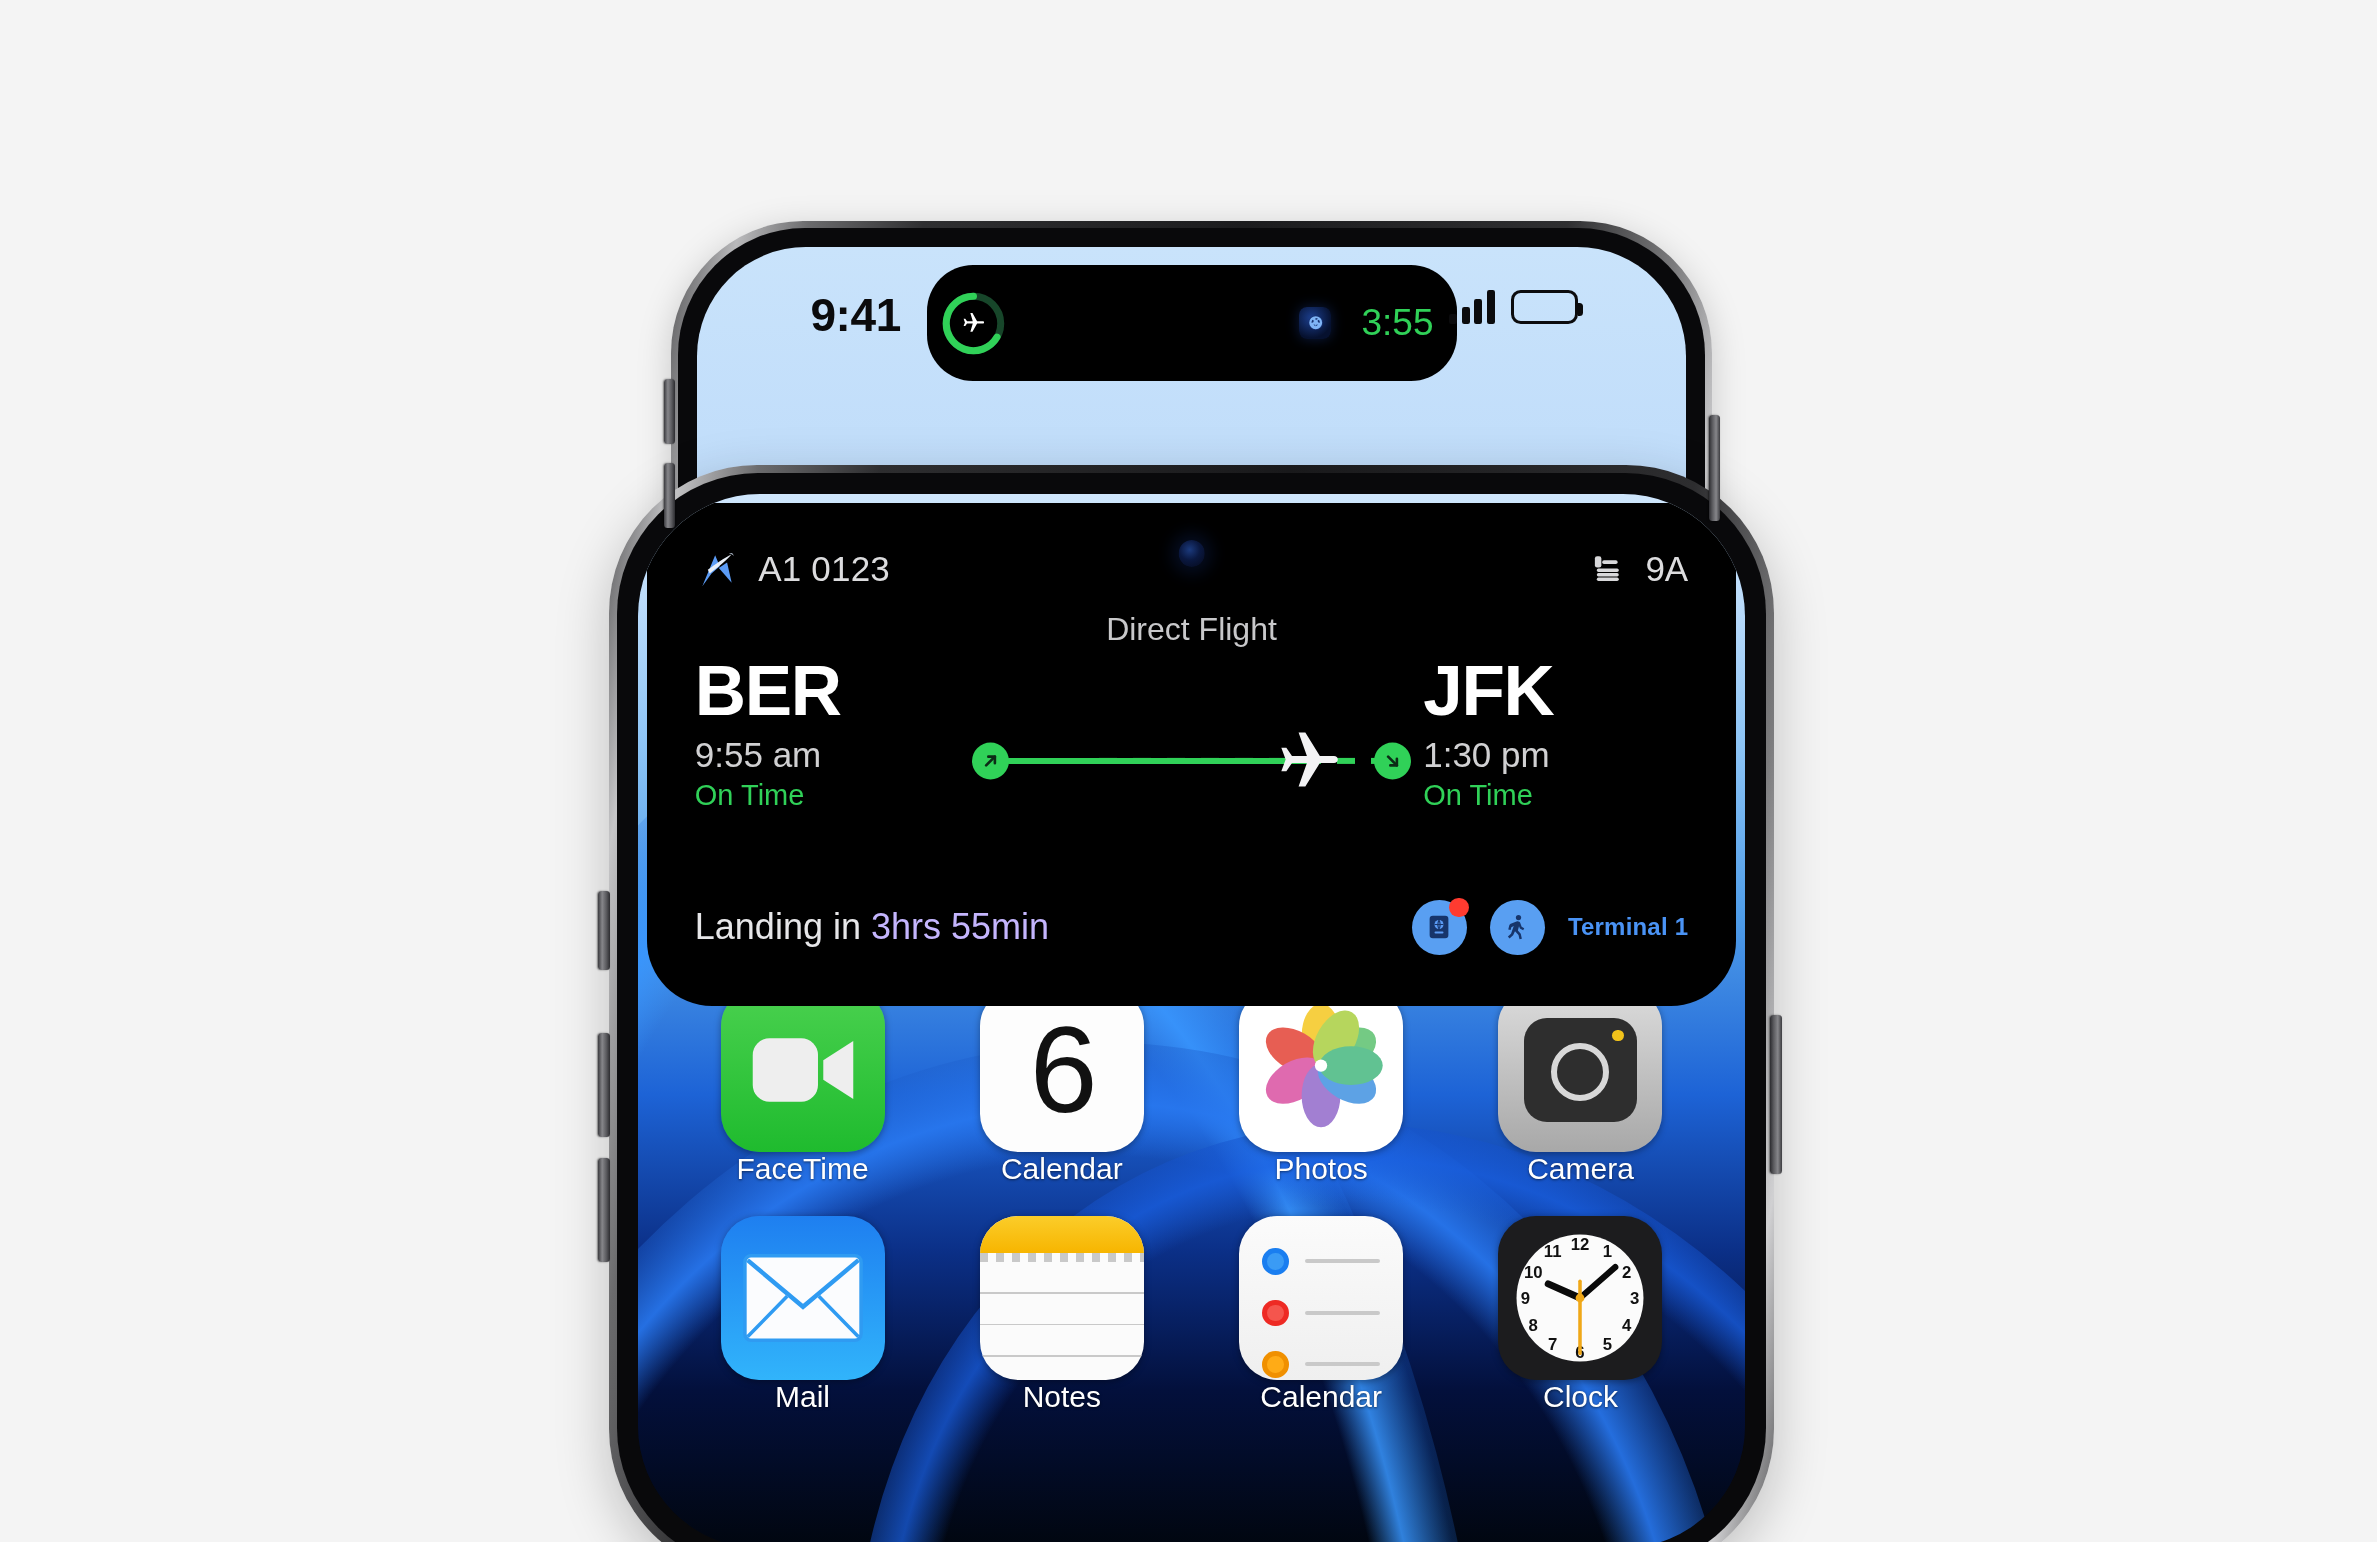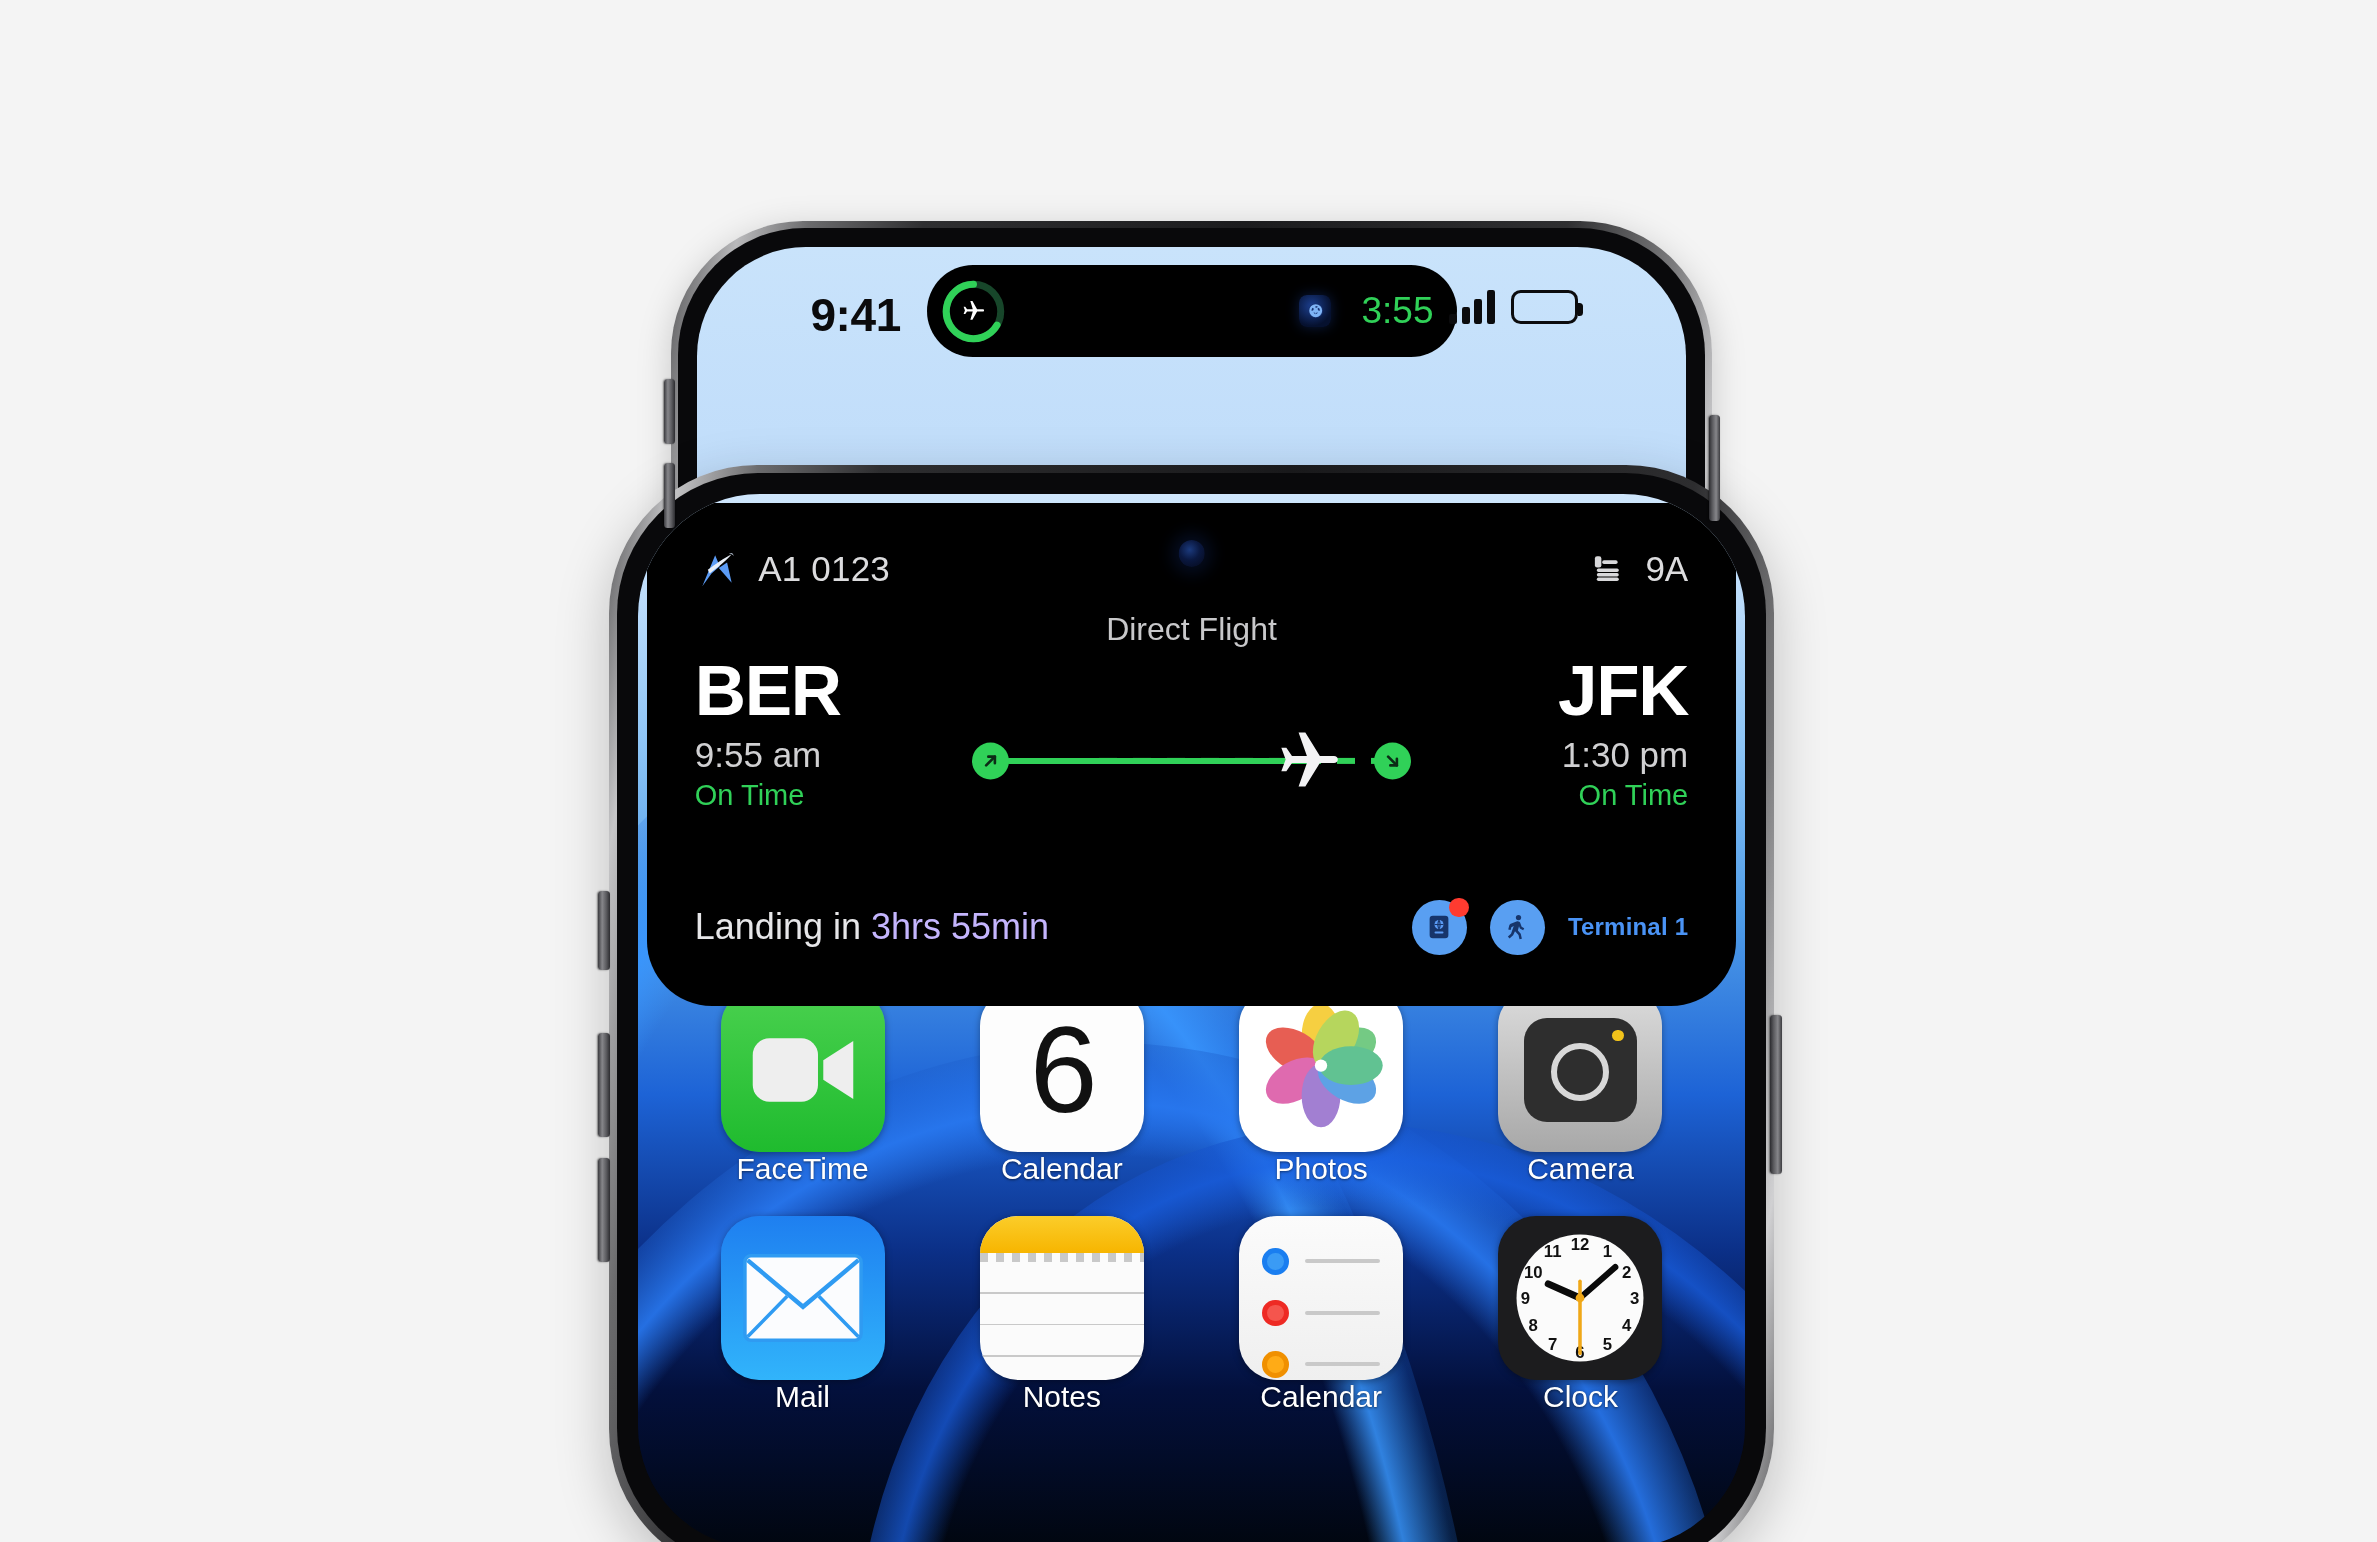--- a/index.html
+++ b/index.html
@@ -76,21 +76,21 @@
   .sw3{ width:1103px; height:1324px; left:229px; top:618px;
         background:radial-gradient(ellipse at 50% 50%, rgba(10,60,180,0) 62%, rgba(25,95,225,.75) 67%, rgba(6,30,110,.2) 75%, rgba(0,0,0,0) 82%);
         transform:rotate(-20deg); }
 
   
   .statusbar{ position:absolute; top:0; left:0; right:0; height:132px; }
   .sb-time{ position:absolute; left:113px; top:41px; font-size:46px; font-weight:700;
             color:#0b0b0d; letter-spacing:-0.4px; }
   .island{
     position:absolute; left:50%; transform:translateX(-50%); top:17.7px;
-    height:92px; border-radius:46px; background:#000;
+    height:116px; border-radius:46px; background:#000;
     display:flex; align-items:center; justify-content:space-between;
     padding:0 23px 0 14px; width:530px;
   }
   .island-left{ display:flex; align-items:center; }
   .ring{ position:relative; width:65px; height:65px; }
   .ring svg{ display:block; }
   .ring .plane-min{ position:absolute; left:50%; top:50%; transform:translate(-50%,-50%); }
   .island-right{ display:flex; align-items:center; gap:30px; }
   .island-appicon{ width:32px; height:32px; border-radius:8px;
        background:radial-gradient(circle at 40% 35%, #1c3f8f, #06112f 70%);
@@ -121,21 +121,21 @@
   .la-head{ display:flex; align-items:center; justify-content:space-between; height:55px; }
   .la-airline{ display:flex; align-items:center; gap:19.4px; }
   .la-flightno{ font-size:35px; color:#dcdcde; font-weight:400; letter-spacing:0.2px; }
   .la-seat{ display:flex; align-items:center; gap:16px; }
   .la-seatno{ font-size:35px; color:#dcdcde; font-weight:400; }
 
   .la-direct{ text-align:center; font-size:32px; color:#c8c8ca; margin-top:14px; font-weight:400; }
 
   .la-route{ display:flex; align-items:flex-start; margin-top:5.3px;gap:12px; }
   .la-side{ width:265px; }
-  .la-side.right{ text-align:right; }
+  .la-side.right{ text-align:left; }
   .la-code{ font-size:71px; font-weight:700; color:#fff; letter-spacing:-1.3px; line-height:1.08; }
   .la-time{ font-size:35px; color:#d0d0d2; margin-top:5.3px; font-weight:400; }
   .la-status{ font-size:29px; color:#30d158; margin-top:3.5px; font-weight:400; }
 
   .la-path{ flex:1; position:relative; height:106px; margin-top:55px; }
   .dot{ position:absolute; top:50%; transform:translateY(-50%); width:37px; height:37px;
         border-radius:50%; background:#30d158; display:flex; align-items:center; justify-content:center; }
   .dot.start{ left:0; }
   .dot.end{ right:0; }
   .solid-line{ position:absolute; top:50%; transform:translateY(-50%); left:34px; width:309px;

